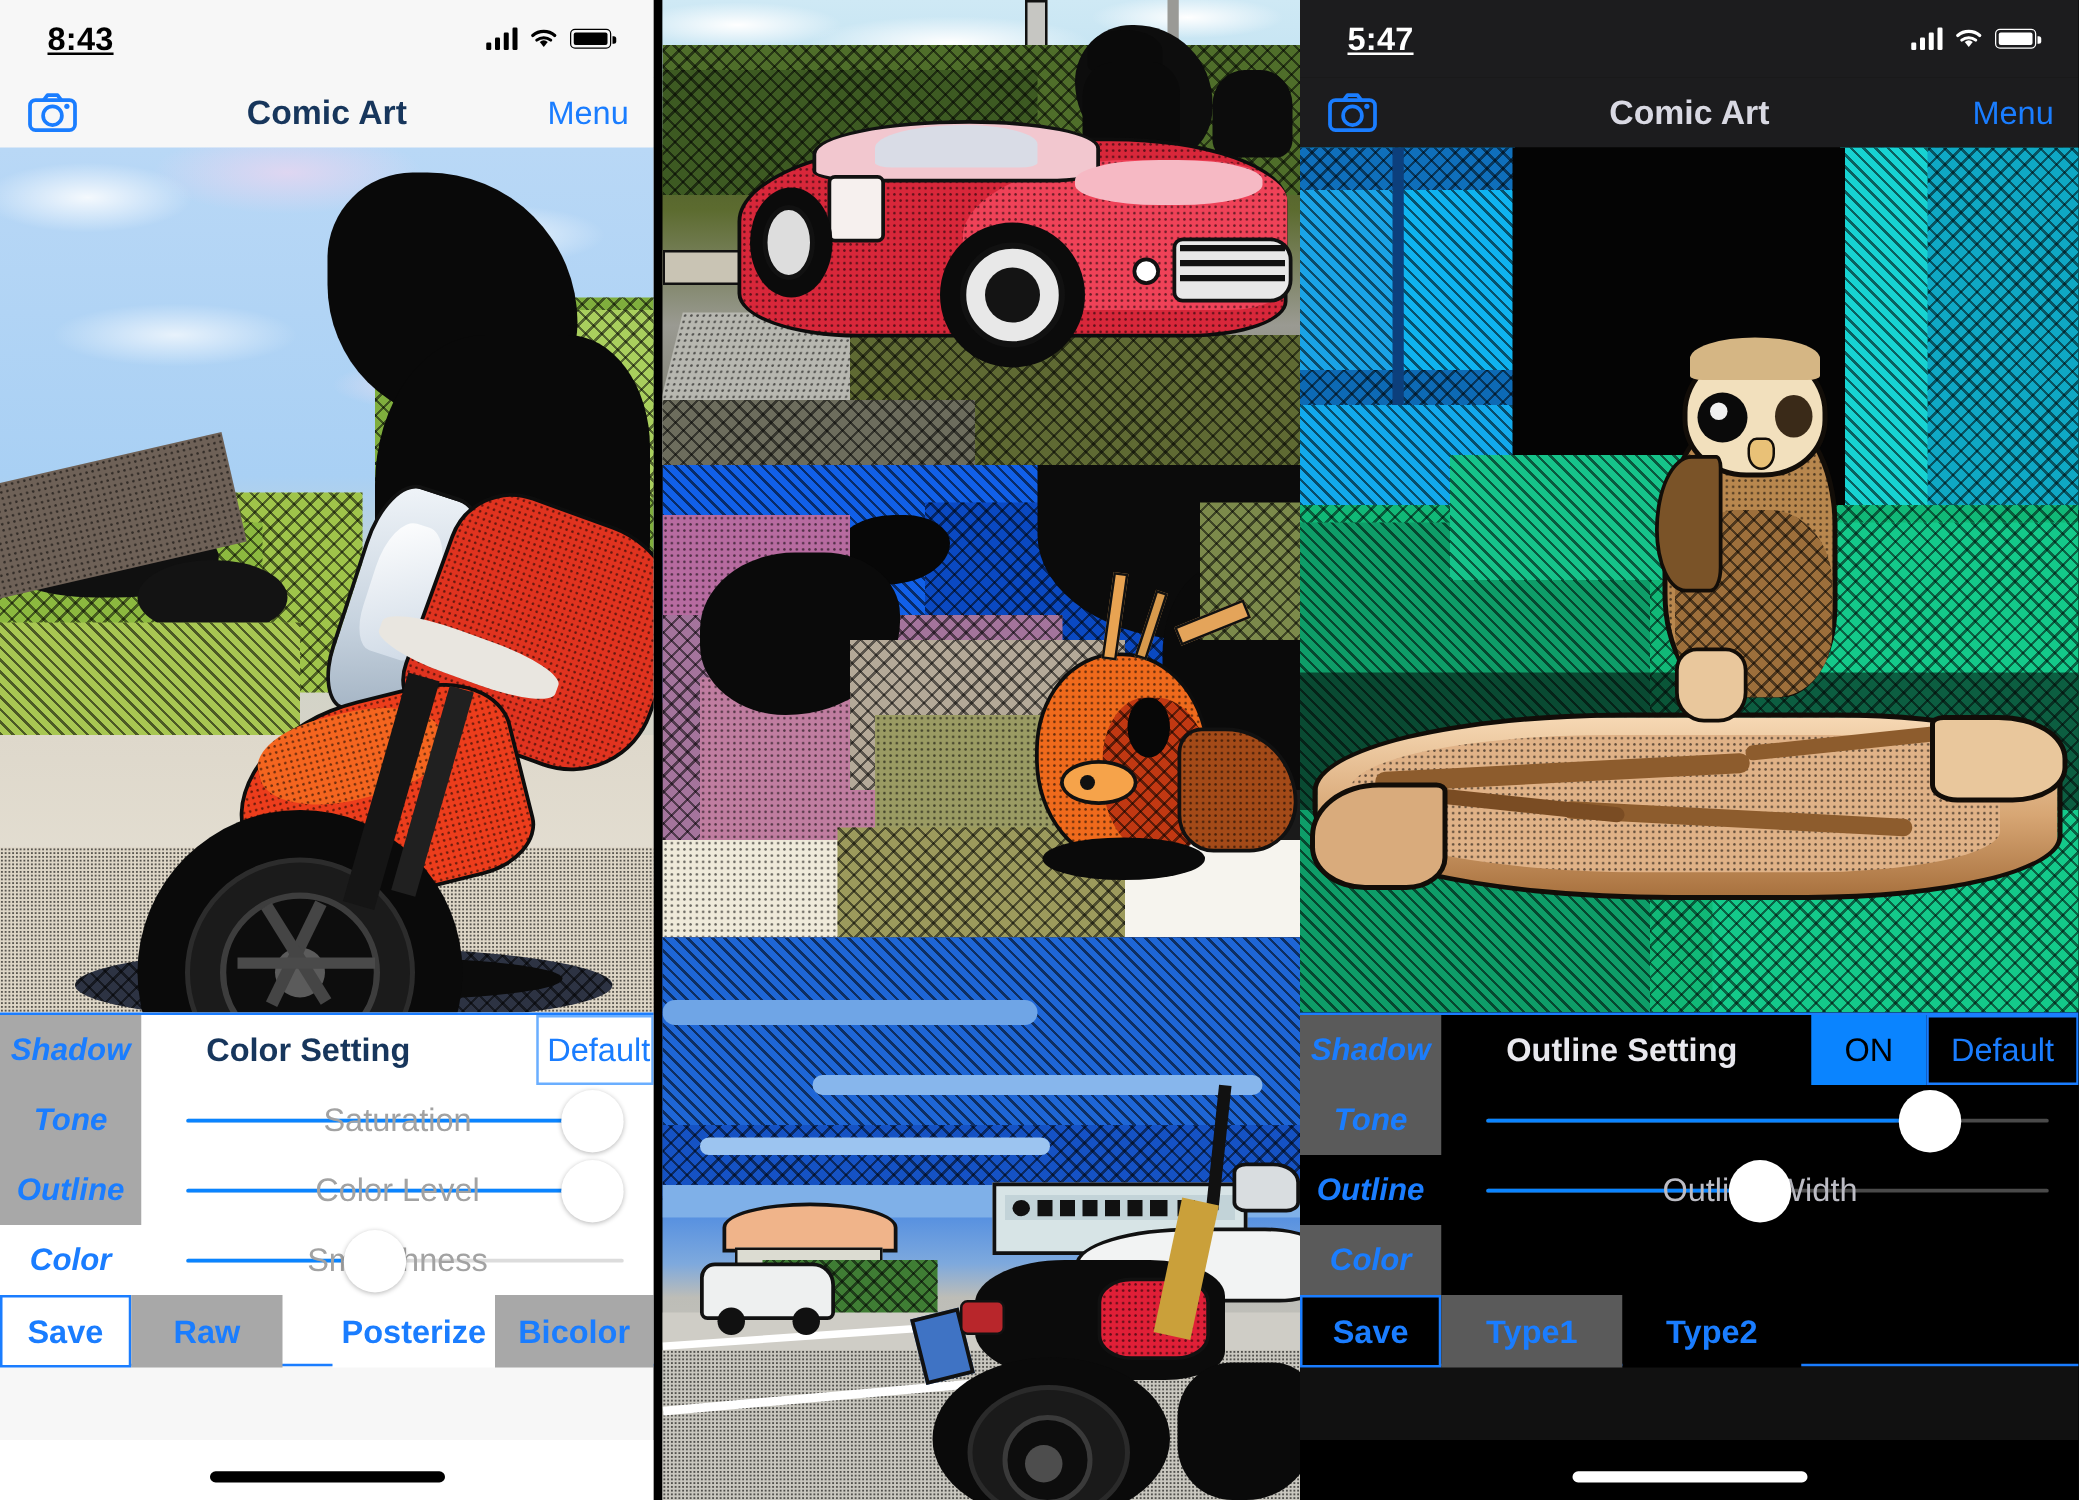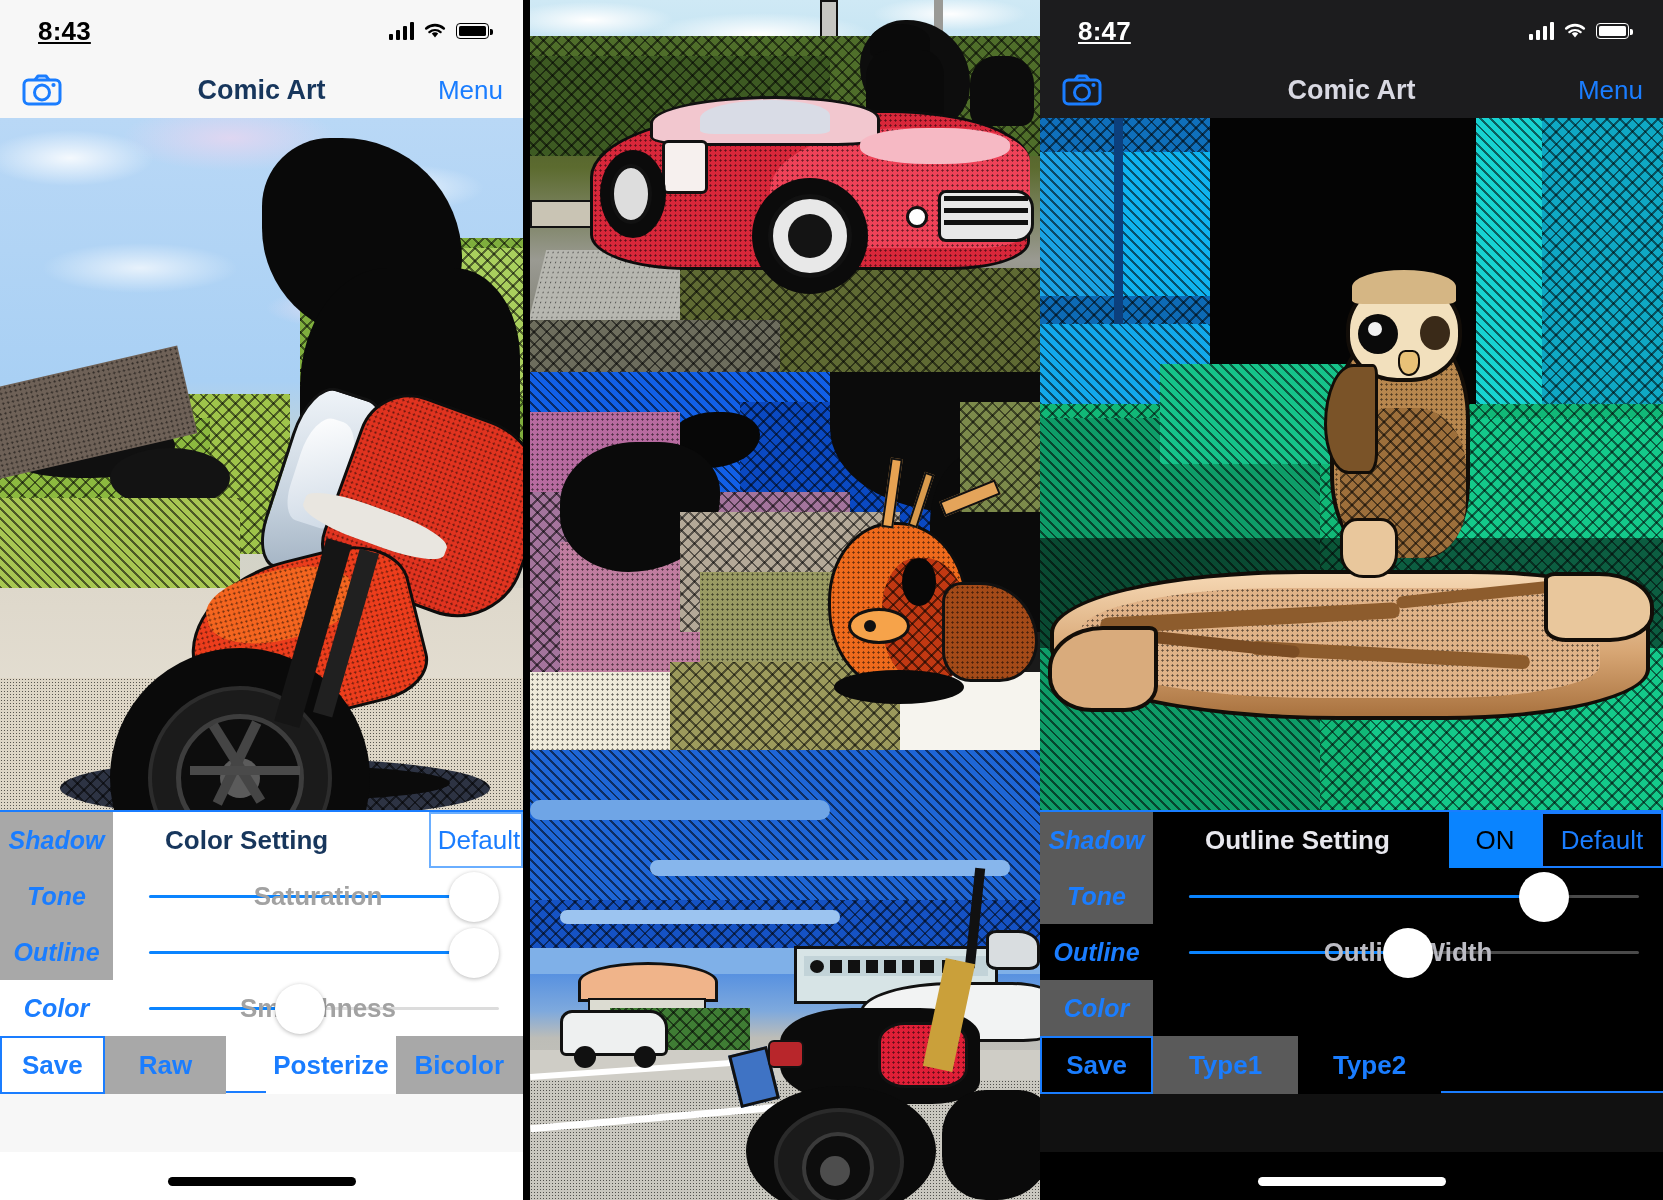--- a/index.html
+++ b/index.html
@@ -126,21 +126,21 @@
   }
   .lightui .track { background: #dcdcdc; }
   .darkui  .track { background: #4a4a4a; }
   .fill { position: absolute; left: 0; top: 0; height: 3px; background: #0a84ff; border-radius:2px; }
   .knob {
     position: absolute; top: 4px; width: 50px; height: 50px; border-radius: 50%;
     background: #fff; box-shadow: 0 1px 4px rgba(0,0,0,.28);
   }
   .slider-label {
     position: absolute; left: 0; right: 0; top: 13px; text-align: center;
-    font-size: 26px; font-weight: 700; pointer-events: none;
+    font-size: 26px; font-weight: 400; pointer-events: none;
   }
   .lightui .slider-label { color: #a2a2a2; }
   .darkui  .slider-label { color: #bcbcc4; }
 
   .btn-row { display: flex; }
   .btn-row .tbtn {
     height: 58px; display: flex; align-items: center; justify-content: center;
     font-size: 26px; font-weight: 600; color: #1a7dff;
   }
   .tbtn.lit-off { background: #a8a8a8; }
@@ -269,20 +269,21 @@
                 <div class="fill" style="width:96%"></div>
               </div>
             <div class="slider-label">Saturation</div>
             <div class="knob" style="left:336px;"></div>
           </div>
 
           <div class="slider-row">
             <div class="track">
                 <div class="fill" style="width:96%"></div>
               </div>
+            <div class="slider-label">Color Level</div>
             <div class="knob" style="left:336px;"></div>
           </div>
 
           <div class="slider-row">
             <div class="track">
                 <div class="fill" style="width:49%"></div>
               </div>
             <div class="slider-label">Smoothness</div>
             <div class="knob" style="left:162px;"></div>
           </div>
@@ -434,21 +435,21 @@
       <div class="blob" style="left:244px;top:358px;width:130px;height:108px;background:#1a1a1a;border-radius:50%;border:4px solid #2a2a2a;"></div>
       <div class="blob" style="left:272px;top:382px;width:72px;height:72px;background:#0d0d0d;border-radius:50%;border:4px solid #3a3a3a;"></div>
       <div class="blob" style="left:290px;top:406px;width:30px;height:30px;background:#4d4d4d;border-radius:50%;"></div>
       <div class="blob" style="left:412px;top:340px;width:110px;height:110px;background:#0a0a0a;border-radius:40% 30% 50% 40%;"></div>
     </div>
   </div>
 
   <div class="phone right">
 
     <div class="statusbar darkbg">
-      <div class="clock">8:47</div>
+      <div class="clock">5:47</div>
       <div class="status-icons">
         <span class="bars">
             <i></i>
             <i></i>
             <i></i>
             <i></i>
           </span>
         <svg width="24" height="18" viewBox="0 0 24 18">
           <path d="M12 15.6 L15.2 11.6 A5 5 0 0 0 8.8 11.6 Z" fill="currentColor"></path>
           <path d="M3.2 6.4 A13.5 13.5 0 0 1 20.8 6.4" stroke="currentColor" stroke-width="2.6" fill="none" stroke-linecap="round"></path>

